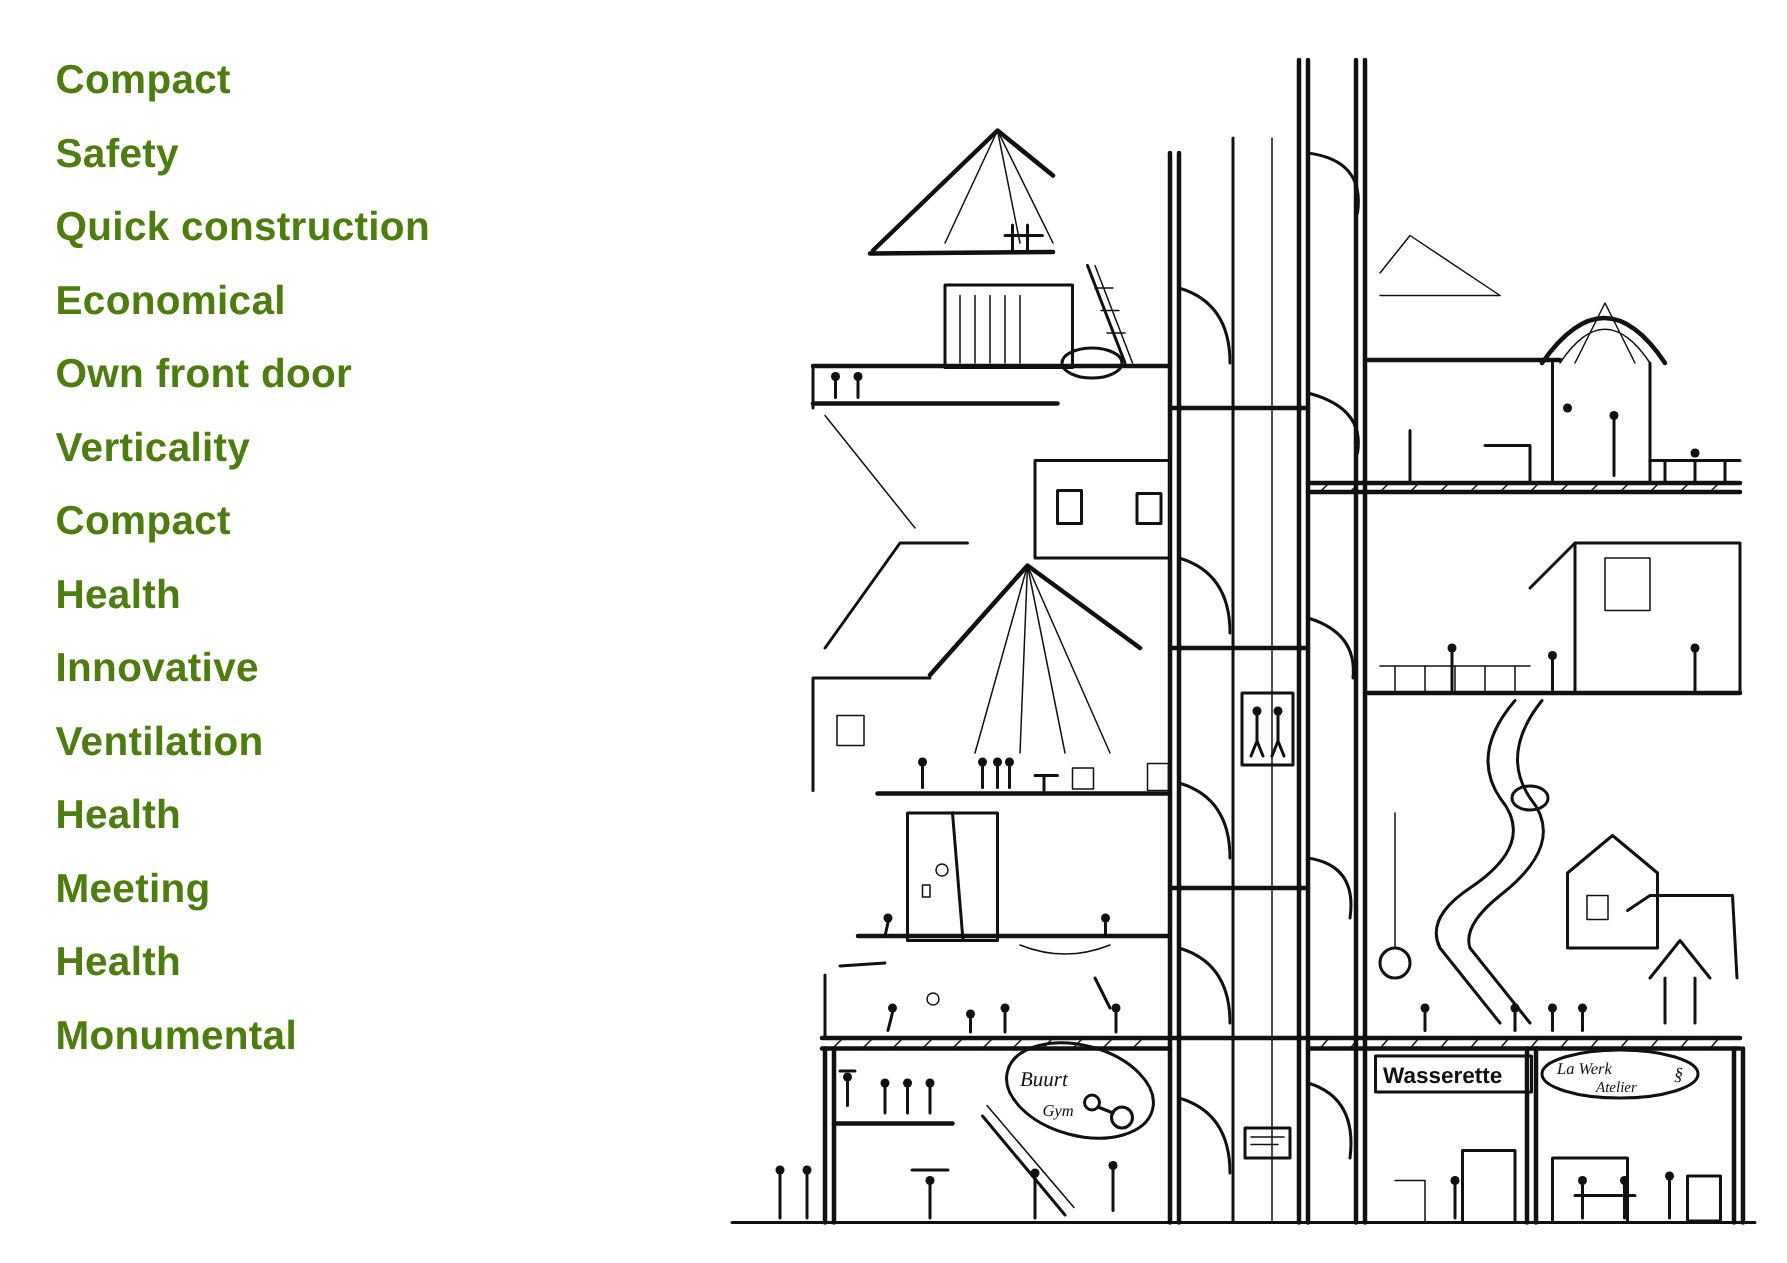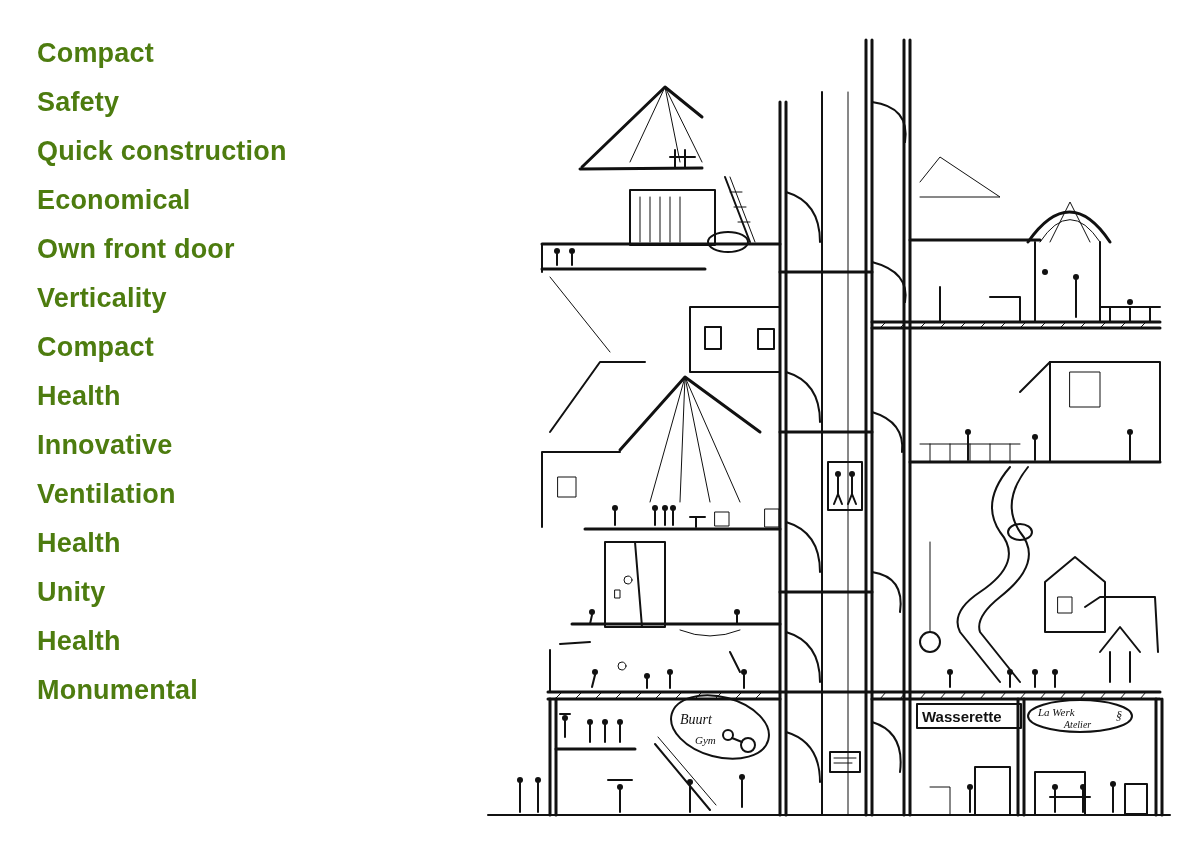--- a/index.html
+++ b/index.html
@@ -31,21 +31,21 @@
   <li>Safety</li>
   <li>Quick construction</li>
   <li>Economical</li>
   <li>Own front door</li>
   <li>Verticality</li>
   <li>Compact</li>
   <li>Health</li>
   <li>Innovative</li>
   <li>Ventilation</li>
   <li>Health</li>
-  <li>Unity</li>
+  <li>Meeting</li>
   <li>Health</li>
   <li>Monumental</li>
 </ul>
 
 <div class="sketch">
   <svg viewBox="0 0 700 800" xmlns="http://www.w3.org/2000/svg">
 
     <path class="ink med" d="M8 783 L690 783"></path>
 
     <g>

